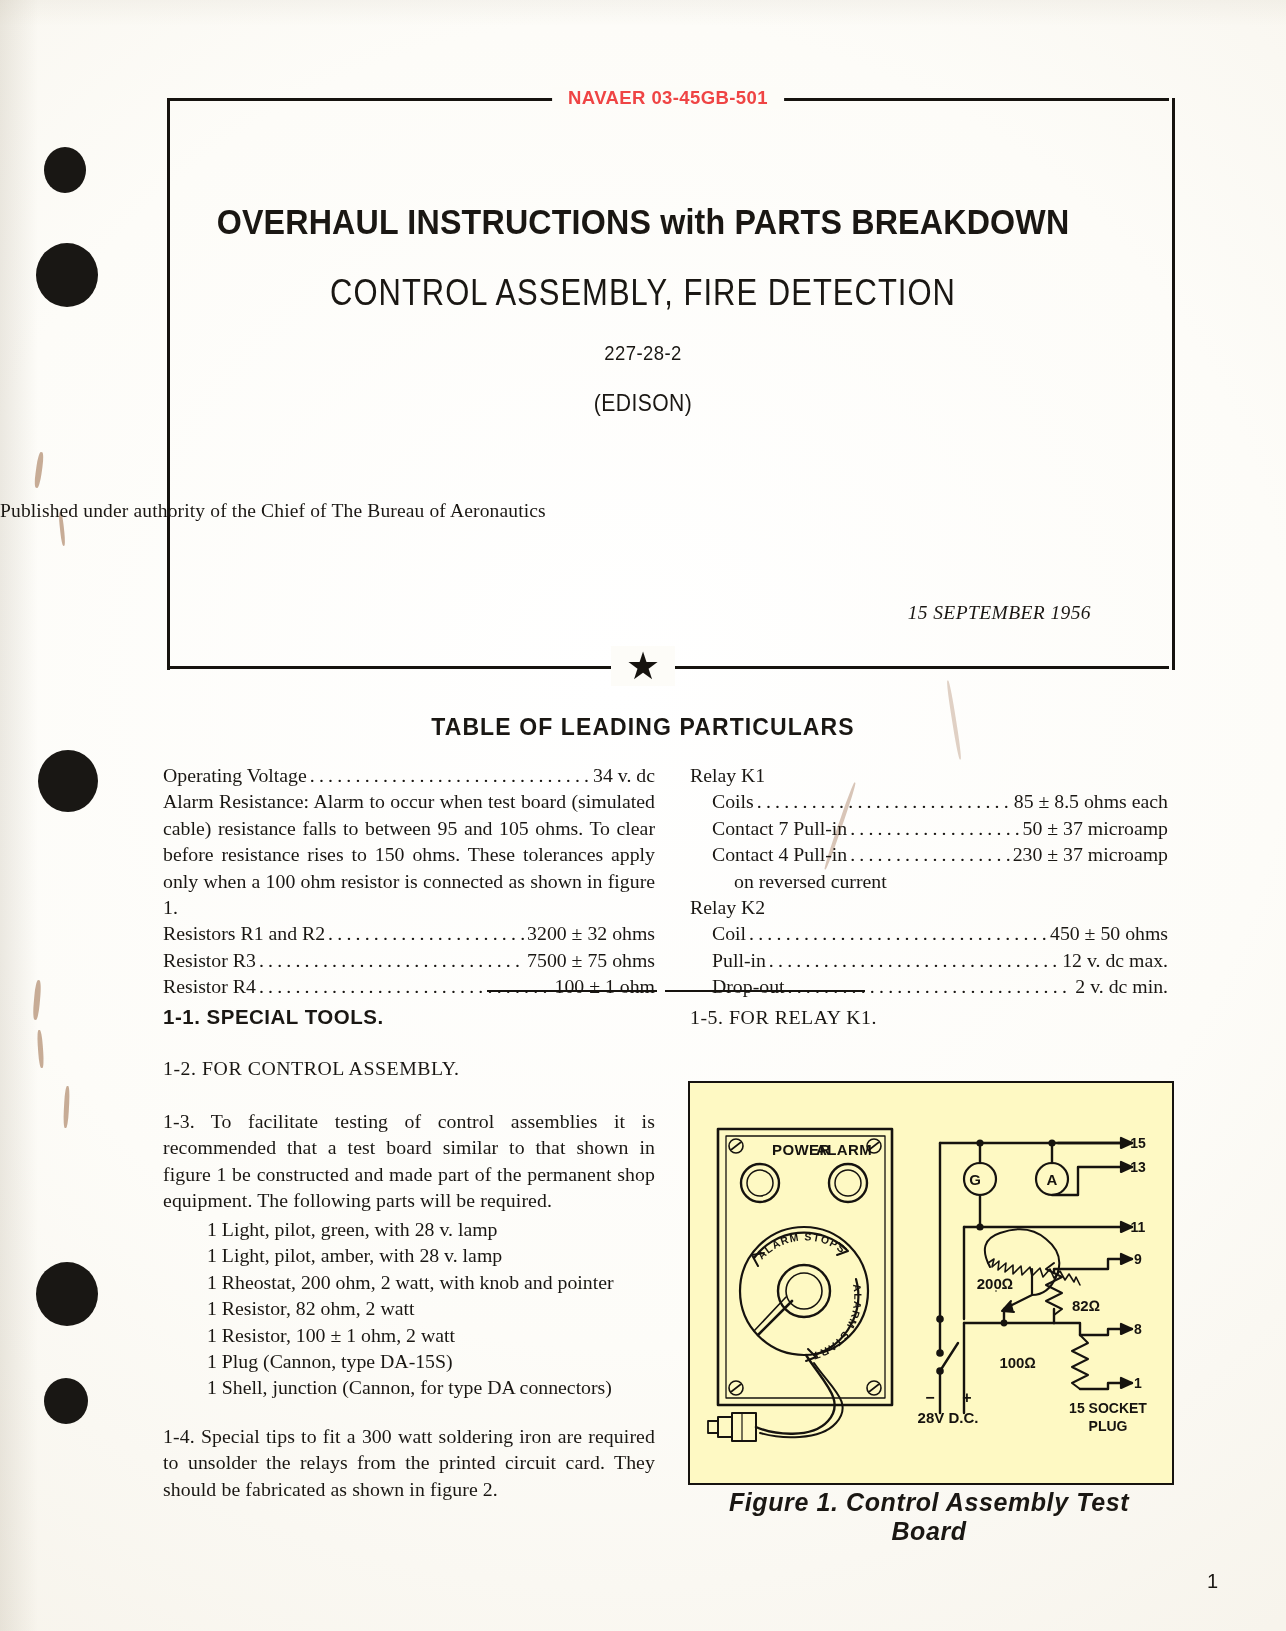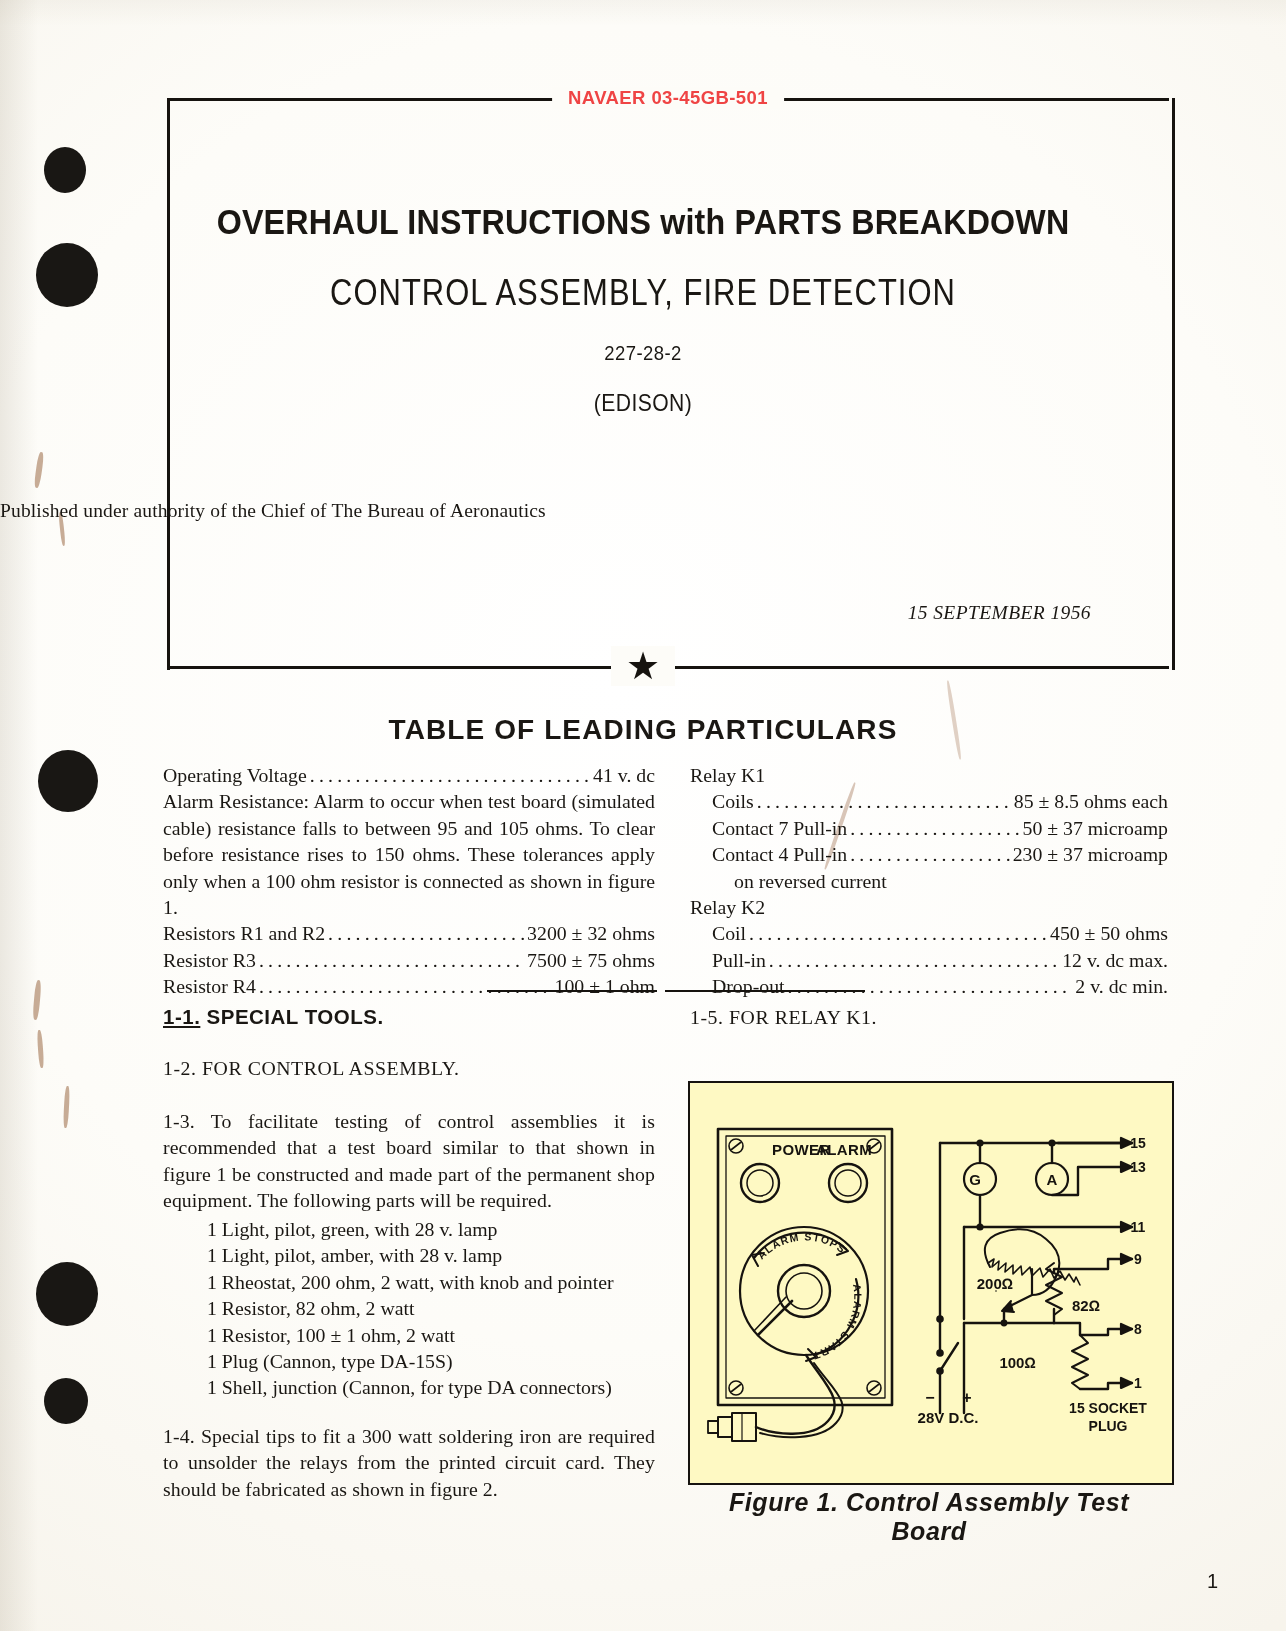--- a/index.html
+++ b/index.html
@@ -144,21 +144,21 @@
     font-style: italic;
   }
 
   
   .tlp-title {
     position: absolute;
     top: 714px; left: 0; width: 100%;
     text-align: center;
     font-family: "Liberation Sans", sans-serif;
     font-weight: bold;
-    font-size: 28px;
+    font-size: 23px;
     letter-spacing: 1.1px;
   }
 
   .col-left  { position: absolute; left: 163px;  width: 492px; }
   .col-right { position: absolute; left: 690px;  width: 478px; }
 
   .tlp-left  { top: 762px; }
   .tlp-right { top: 762px; }
 
   .tlp-line {
@@ -197,21 +197,21 @@
   .body-left  { top: 1000px; }
   .body-right { top: 1000px; }
 
   .sec-head {
     font-family: "Liberation Sans", sans-serif;
     font-weight: bold;
     font-size: 20.5px;
     letter-spacing: .5px;
     margin: 5px 0 0 0;
   }
-  .sec-head .num { font-family: "Liberation Sans", sans-serif; text-decoration: underline; }
+  .sec-head .num { font-family: "Liberation Sans", sans-serif; }
   .para {
     font-size: 19.8px;
     line-height: 26.6px;
     text-align: justify;
     margin: 26px 0 0 0;
     letter-spacing: .1px;
   }
   .para.nospace { margin-top: 22px; }
   .para.caps { letter-spacing: .55px; }
   .parts-list {
@@ -280,21 +280,21 @@
 <div class="doc-maker">(EDISON)</div>
 <div class="doc-authority">Published under authority of the Chief of The Bureau of Aeronautics</div>
 <div class="doc-date">15 SEPTEMBER 1956</div>
 
 <div class="tlp-title">TABLE OF LEADING PARTICULARS</div>
 
 <div class="col-left tlp-left" id="tlp-left">
     <div class="tlp-line">
       <span class="lbl">Operating Voltage</span>
       <span class="dots">............................................................</span>
-      <span class="val">41 v. dc</span>
+      <span class="val">34 v. dc</span>
     </div>
     <div class="tlp-line wrap">Alarm Resistance:  Alarm to occur when test board (simulated cable) resistance falls to between 95 and 105 ohms.  To clear before resistance rises to 150 ohms.  These tolerances apply only when a 100 ohm resistor is connected as shown in figure 1.</div>
     <div class="tlp-line">
       <span class="lbl">Resistors R1 and R2</span>
       <span class="dots">............................................................</span>
       <span class="val">3200 ± 32 ohms</span>
     </div>
     <div class="tlp-line">
       <span class="lbl">Resistor R3</span>
       <span class="dots">............................................................</span>

